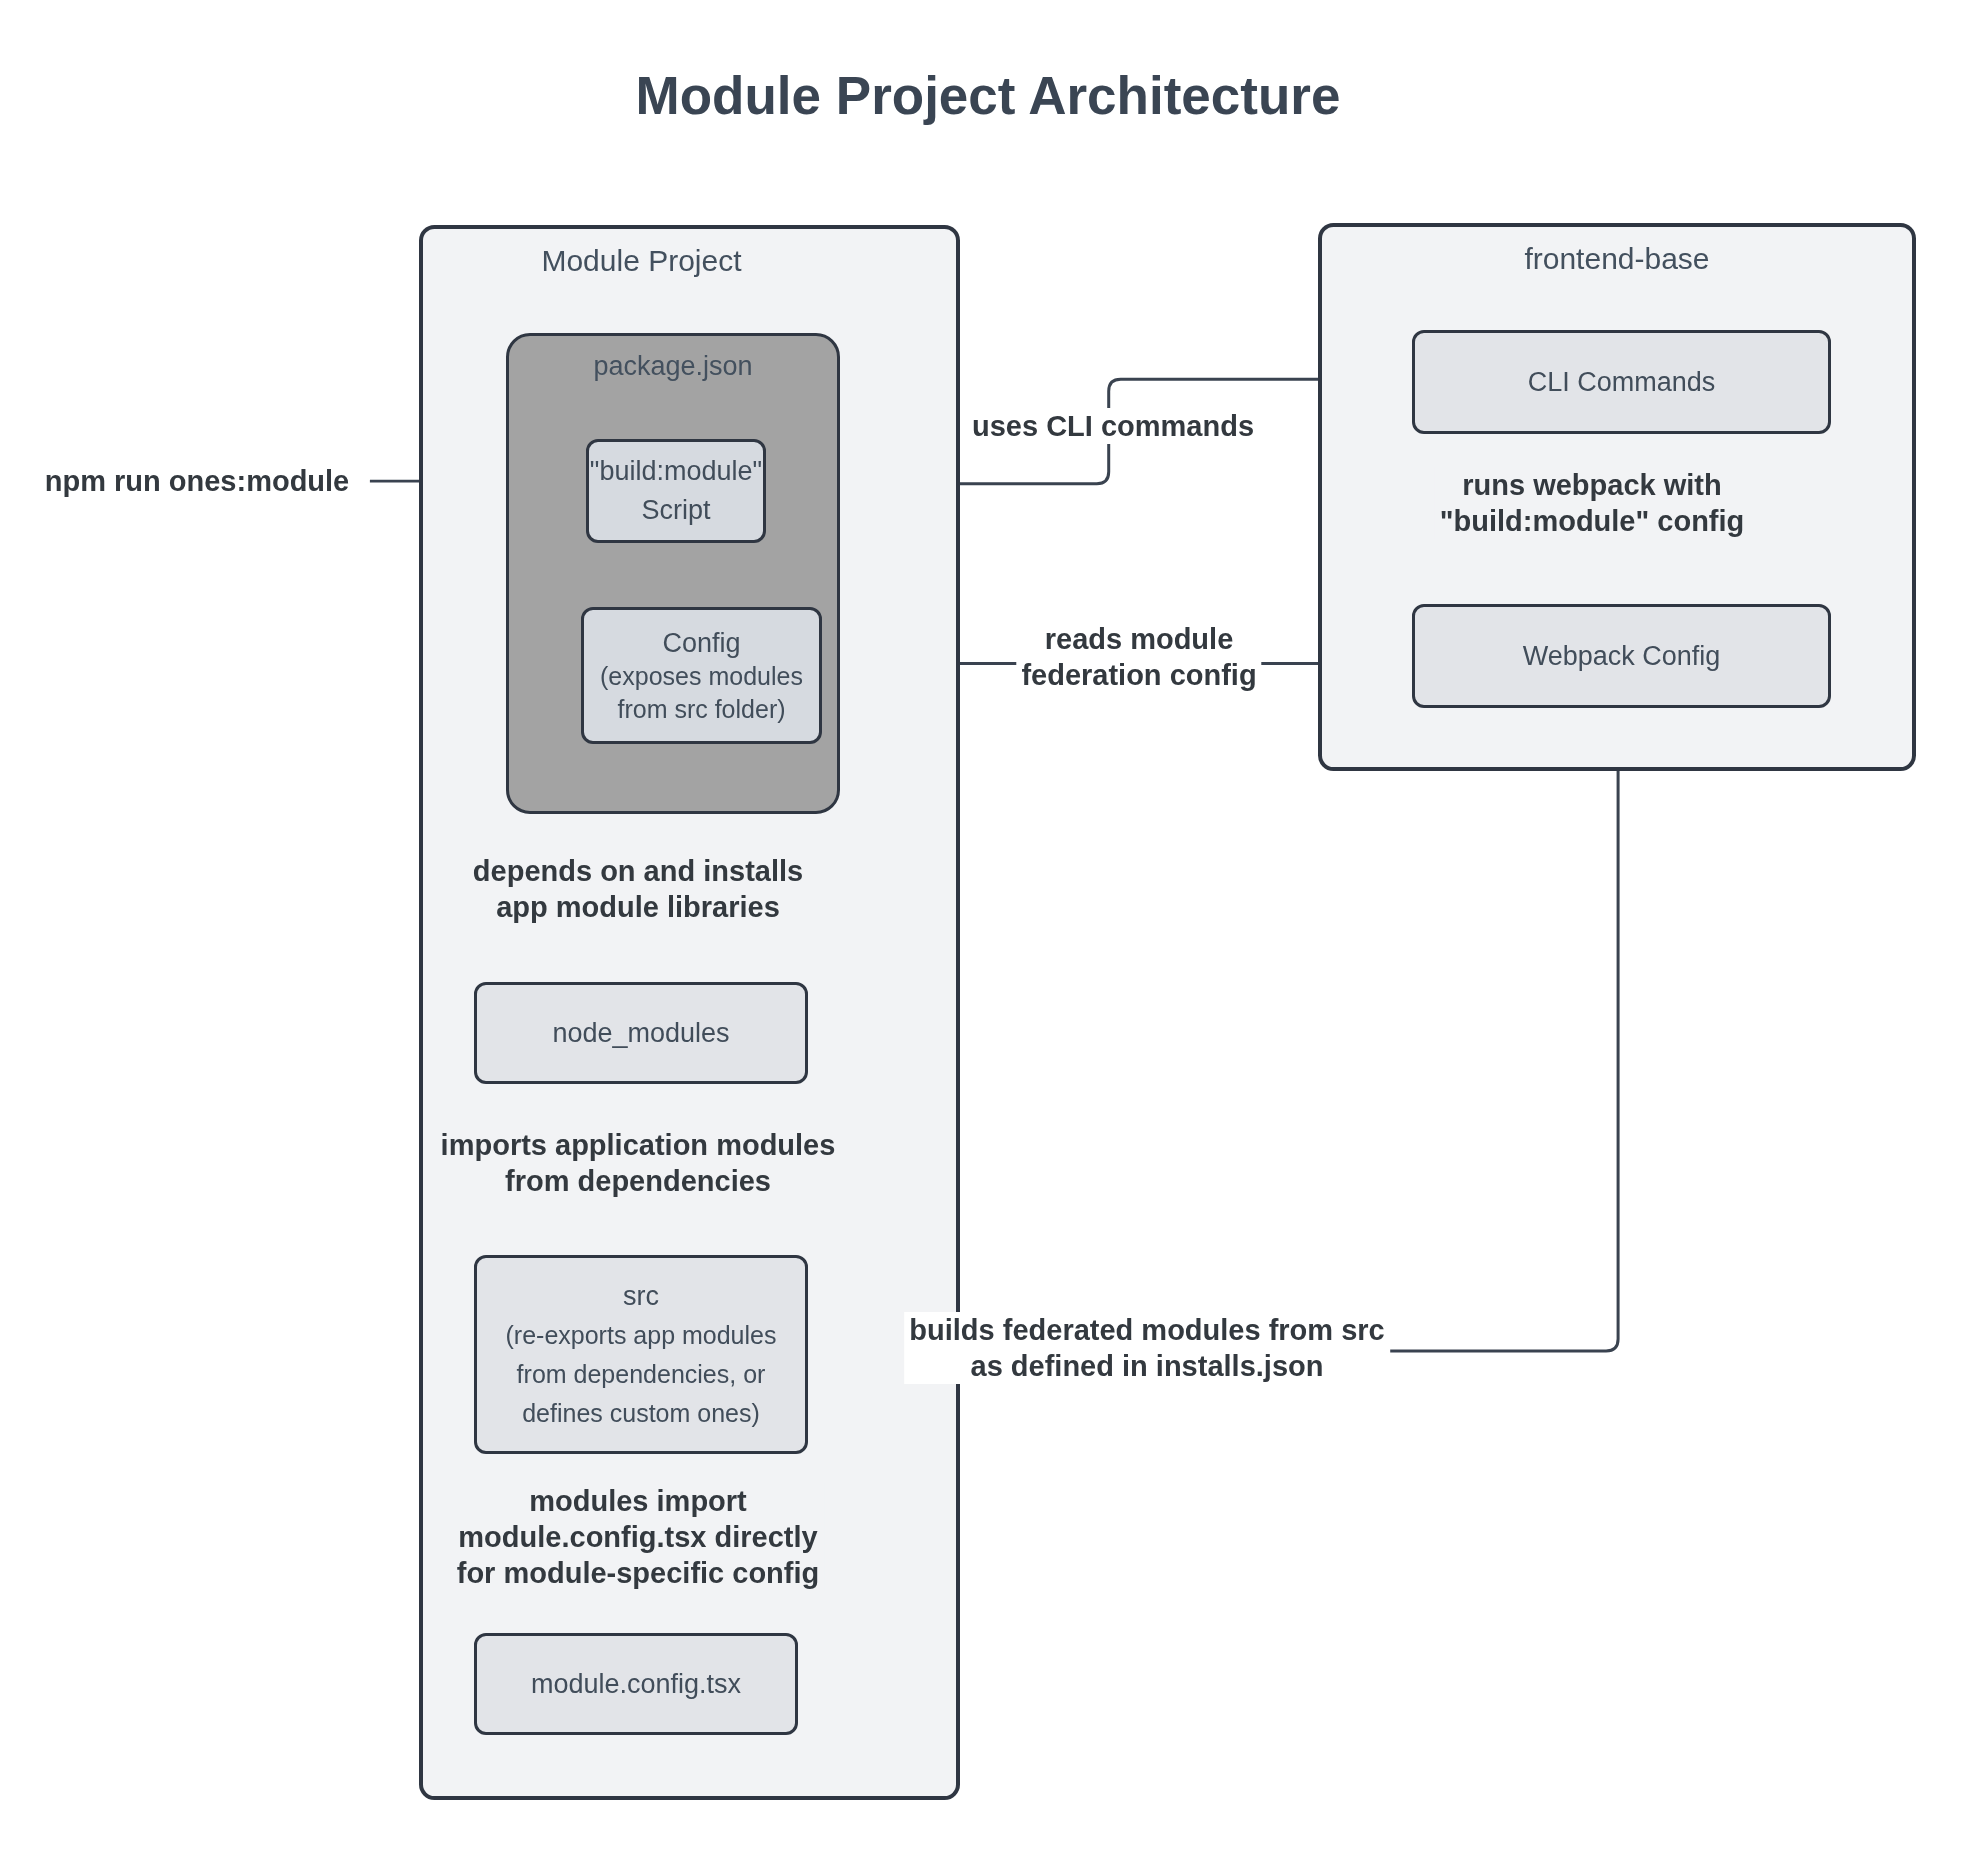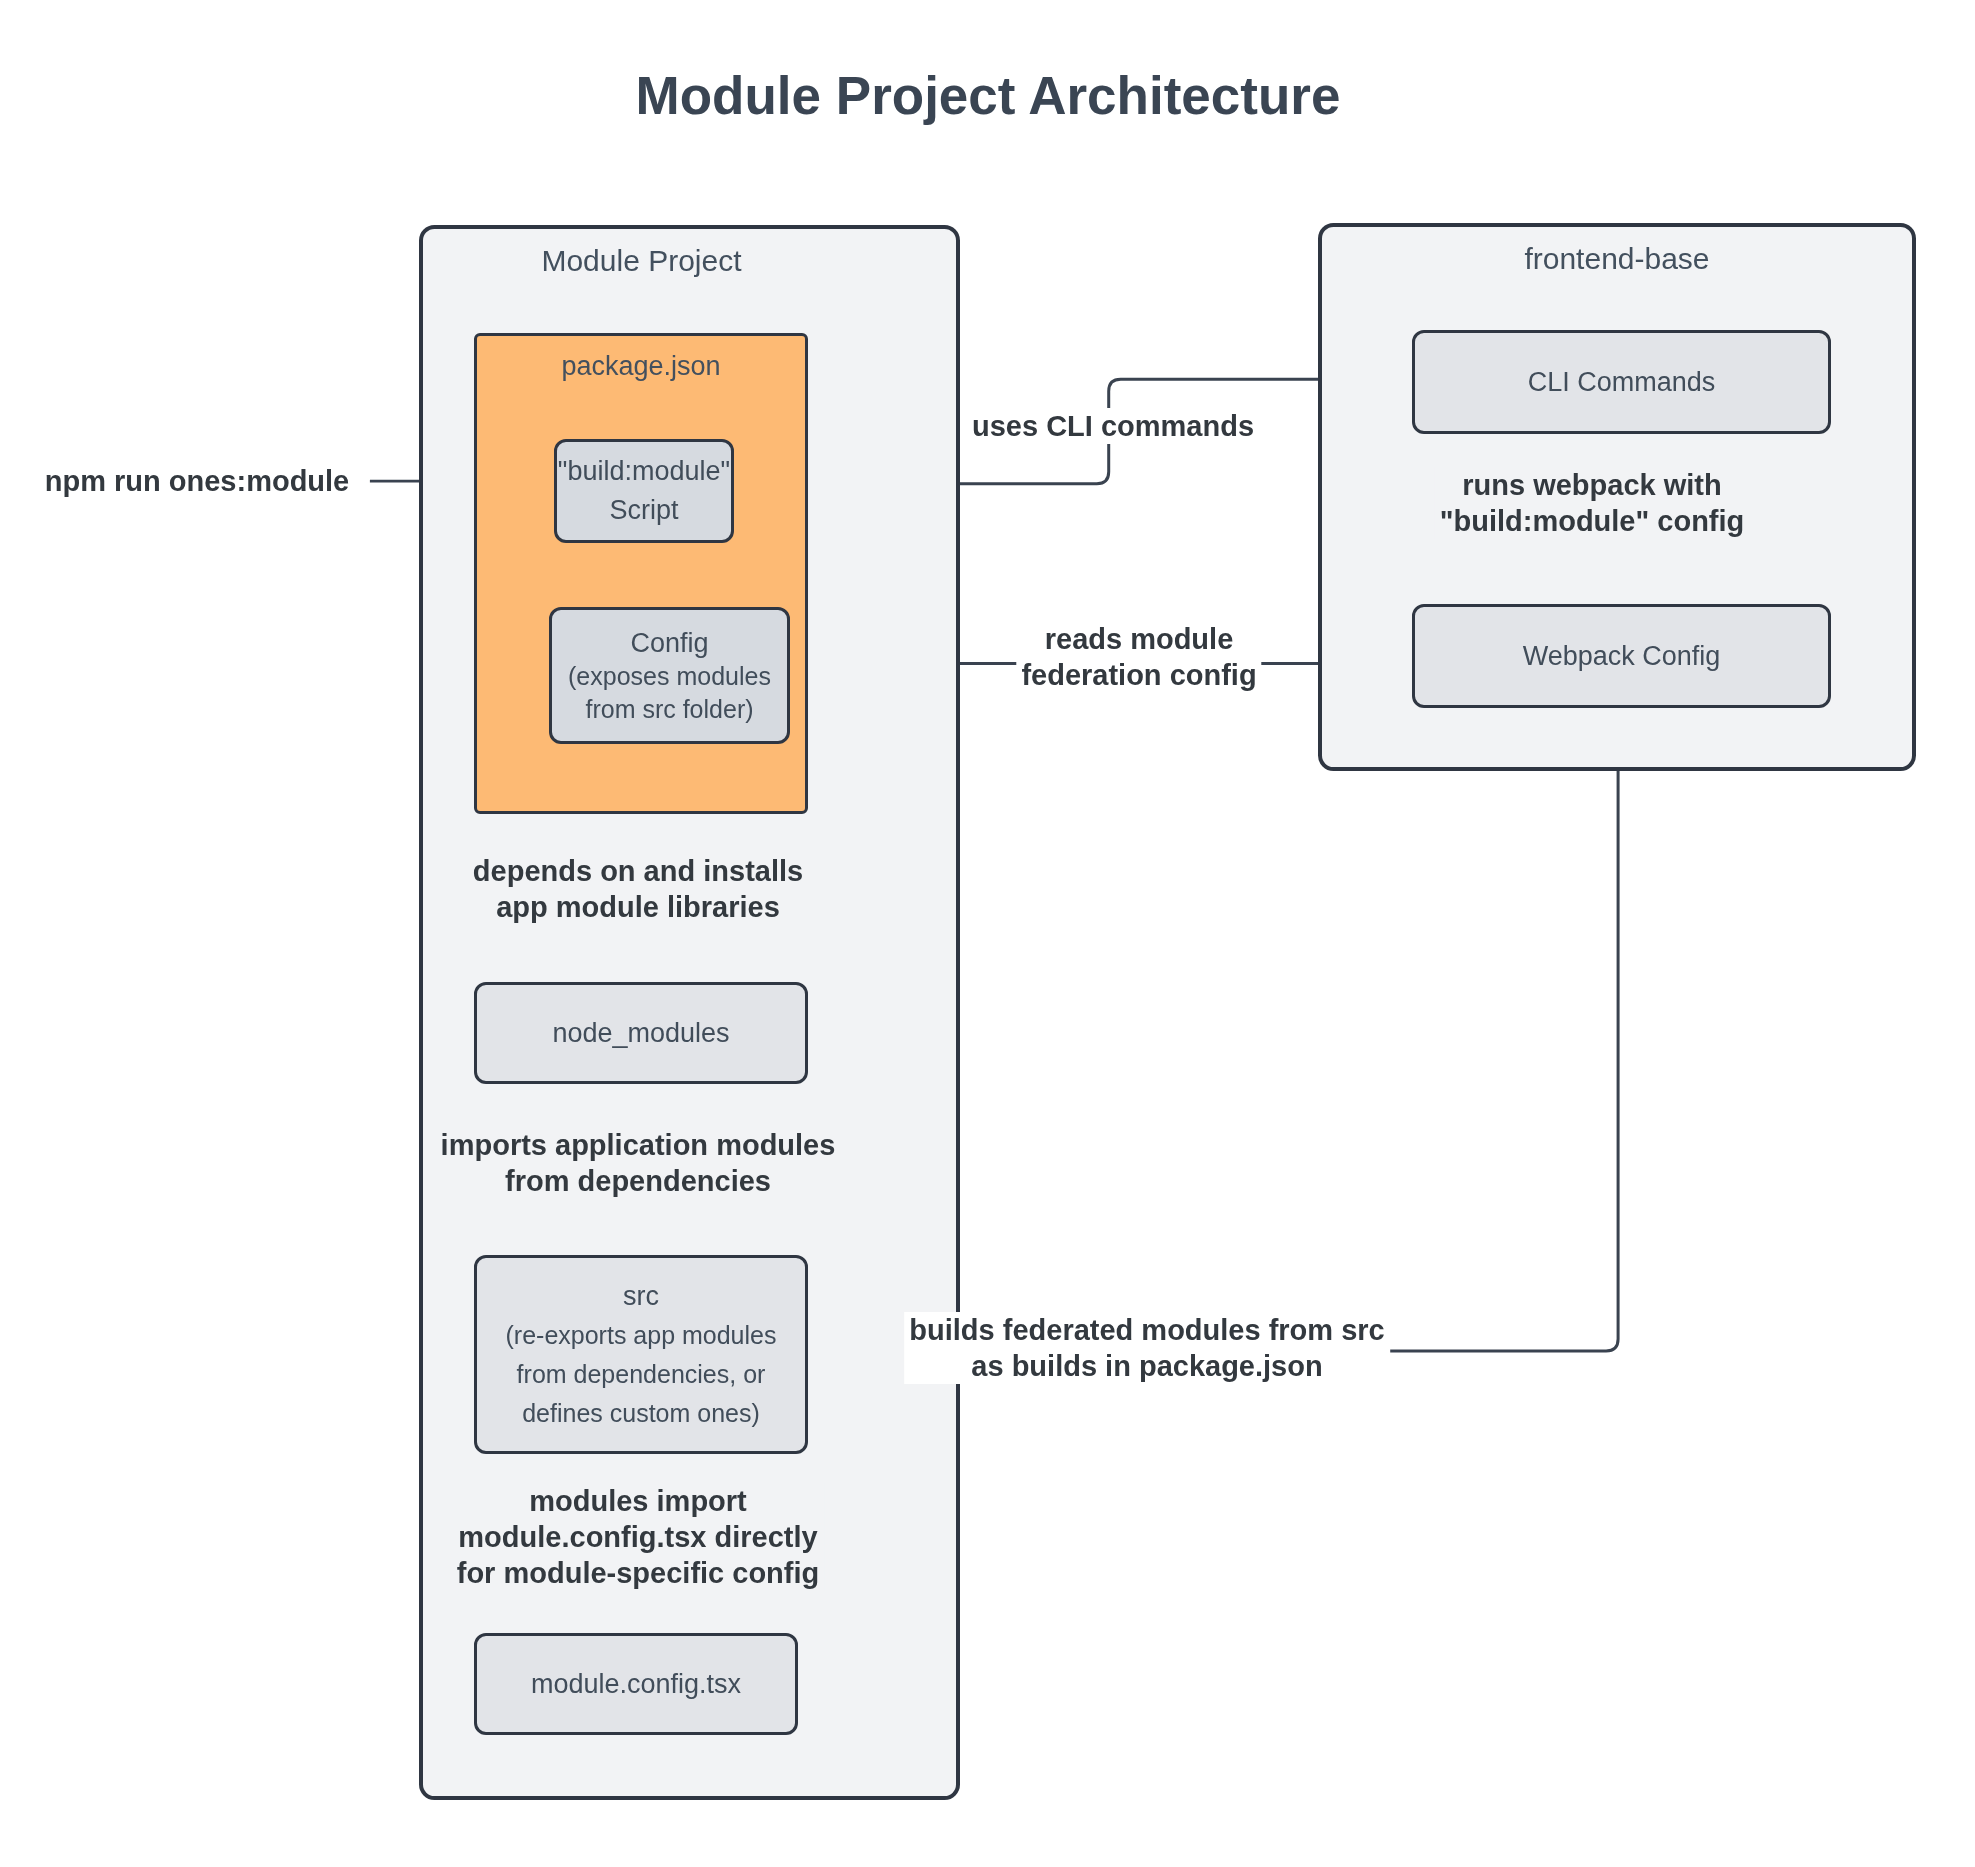--- a/index.html
+++ b/index.html
@@ -5,21 +5,21 @@
   html,body{margin:0;padding:0;background:#ffffff;}
   body{width:1976px;height:1868px;font-family:"Liberation Sans","DejaVu Sans",sans-serif;}
   .canvas{position:relative;width:1976px;height:1868px;background:#ffffff;overflow:hidden;}
 
   .page-title{position:absolute;left:0;top:65px;width:1976px;text-align:center;
     font-size:53px;font-weight:bold;color:#3a4553;letter-spacing:0px;}
 
   .container{position:absolute;background:#f2f3f5;border:4.3px solid #2f3642;border-radius:15.4px;box-sizing:border-box;}
   .container-label{position:absolute;text-align:center;font-size:30px;color:#43505e;}
 
-  .group{position:absolute;background:#fdba74;border:3.4px solid #2f3642;border-radius:6px;box-sizing:border-box;}
+  .group{position:absolute;background:#a3a3a3;border:3.4px solid #2f3642;border-radius:24px;box-sizing:border-box;margin-left:32px;}
   .group-label{position:absolute;top:15.4px;left:0;width:100%;text-align:center;font-size:27px;color:#43505e;}
 
   .node{position:absolute;border:3.4px solid #2f3642;border-radius:12px;box-sizing:border-box;
     display:flex;flex-direction:column;align-items:center;justify-content:center;
     color:#414d5a;text-align:center;}
   .node.inner{background:#d6dae0;}
   .node.plain{background:#e2e4e8;}
   .node .t{font-size:27px;line-height:39px;}
   .node .s{font-size:25px;line-height:39px;}
 
@@ -130,17 +130,17 @@
   </div>
 
   <div class="edge-label on-panel" style="left:638px;top:1537px;">
     <span>modules import</span>
     <span>module.config.tsx directly</span>
     <span>for module-specific config</span>
   </div>
 
   <div class="edge-label on-white" style="left:1147px;top:1348px;">
     <span>builds federated modules from src</span>
-    <span>as builds in package.json</span>
+    <span>as defined in installs.json</span>
   </div>
 
 </div>
 
 
 </body></html>

